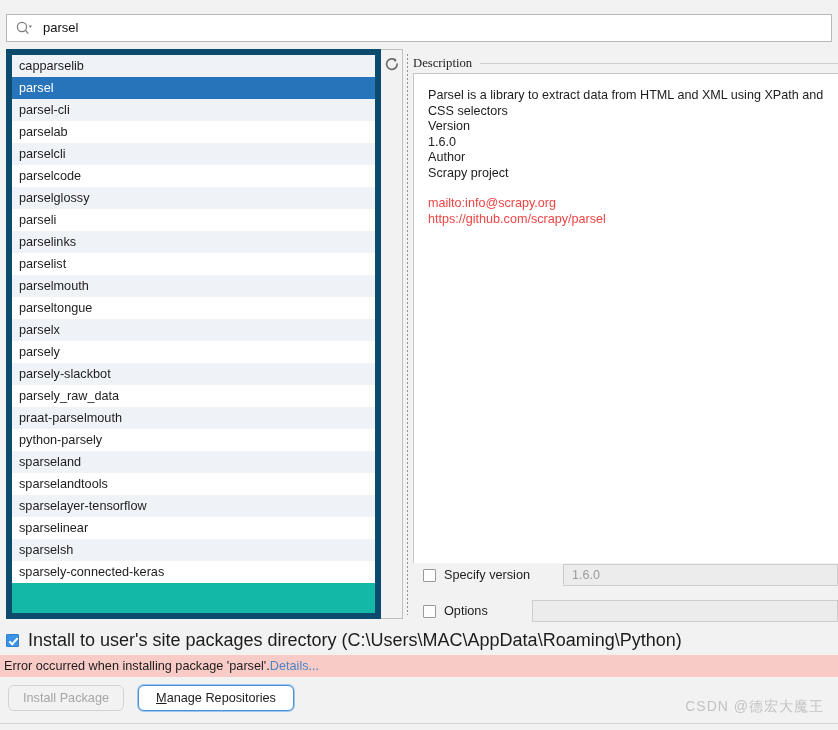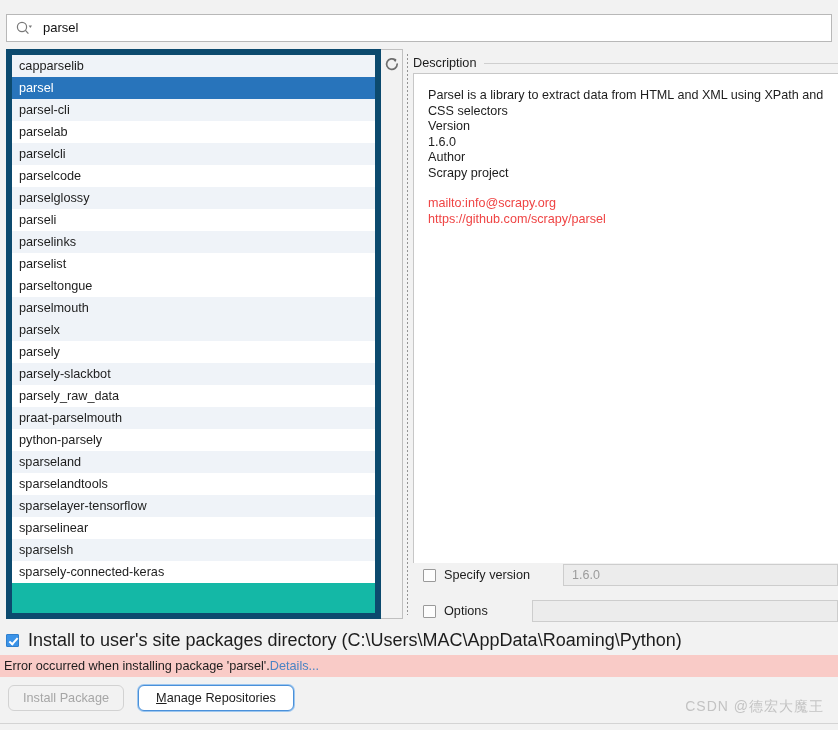--- a/index.html
+++ b/index.html
@@ -125,20 +125,21 @@
     left: 0; top: 5px;
     width: 425px; height: 18px;
     display: flex;
     align-items: center;
   }
   .group-title {
     font-size: 12.7px;
     color: #1d1d1d;
     padding-right: 8px;
     white-space: nowrap;
+    font-family: Liberation Serif, serif;
   }
   .group-line {
     flex: 1 1 auto;
     height: 1px;
     background: #cfcfcf;
   }
   .desc-box {
     position: absolute;
     left: 0; top: 24px;
     width: 425px; height: 490px;
@@ -321,22 +322,22 @@
         <div class="pkg-row odd">capparselib</div>
         <div class="pkg-row even selected">parsel</div>
         <div class="pkg-row odd">parsel-cli</div>
         <div class="pkg-row even">parselab</div>
         <div class="pkg-row odd">parselcli</div>
         <div class="pkg-row even">parselcode</div>
         <div class="pkg-row odd">parselglossy</div>
         <div class="pkg-row even">parseli</div>
         <div class="pkg-row odd">parselinks</div>
         <div class="pkg-row even">parselist</div>
+        <div class="pkg-row odd">parselmouth</div>
         <div class="pkg-row even">parseltongue</div>
-        <div class="pkg-row odd">parselmouth</div>
         <div class="pkg-row odd">parselx</div>
         <div class="pkg-row even">parsely</div>
         <div class="pkg-row odd">parsely-slackbot</div>
         <div class="pkg-row even">parsely_raw_data</div>
         <div class="pkg-row odd">praat-parselmouth</div>
         <div class="pkg-row even">python-parsely</div>
         <div class="pkg-row odd">sparseland</div>
         <div class="pkg-row even">sparselandtools</div>
         <div class="pkg-row odd">sparselayer-tensorflow</div>
         <div class="pkg-row even">sparselinear</div>

